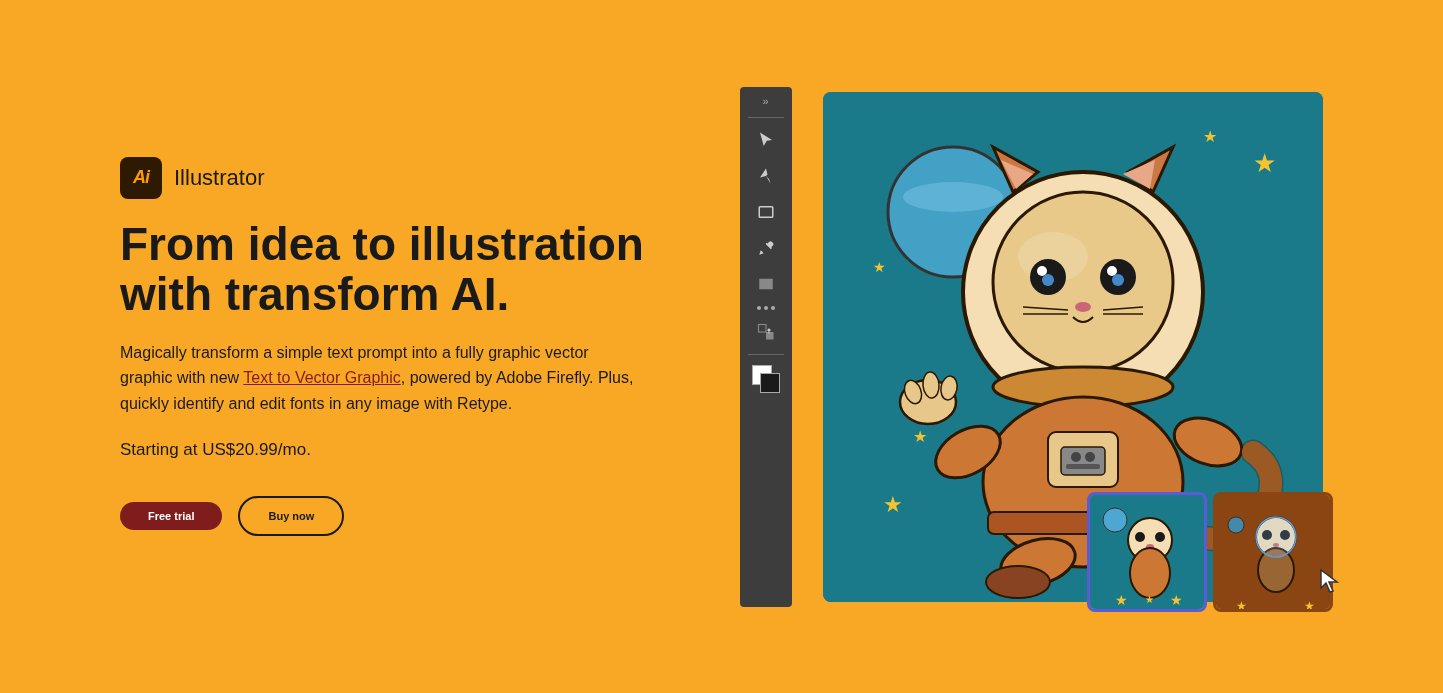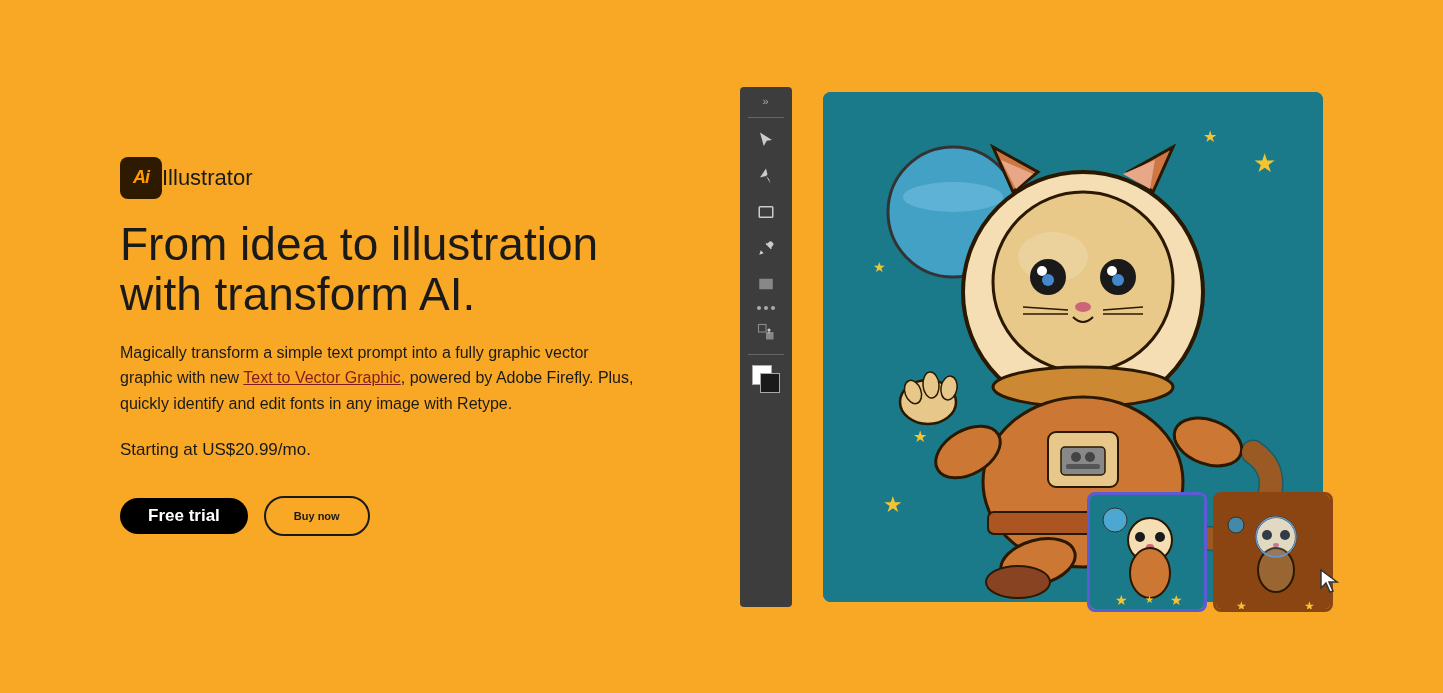--- a/index.html
+++ b/index.html
@@ -24,20 +24,21 @@
     .left-content {
       flex: 0 0 560px;
       display: flex;
       flex-direction: column;
       gap: 0;
     }
 
     .brand-row {
       display: flex;
       align-items: center;
+      gap: 12px;
       margin-bottom: 20px;
     }
 
     .ai-logo {
       width: 42px;
       height: 42px;
       background: #2d1a00;
       border-radius: 8px;
       display: flex;
       align-items: center;
@@ -54,21 +55,21 @@
     }
 
     .brand-name {
       font-size: 22px;
       font-weight: 400;
       color: #1a1a1a;
     }
 
     .headline {
       font-size: 46px;
-      font-weight: 400;
+      font-weight: 700;
       color: #1a1a1a;
       line-height: 1.1;
       margin-bottom: 20px;
     }
 
     .description {
       font-size: 16px;
       color: #1a1a1a;
       line-height: 1.6;
       margin-bottom: 24px;
@@ -85,26 +86,26 @@
       margin-bottom: 36px;
     }
 
     .cta-row {
       display: flex;
       align-items: center;
       gap: 16px;
     }
 
     .btn-free-trial {
-      background: #000000;
+      background: #7f1d1d;
       color: #fff;
       border: none;
       border-radius: 24px;
       padding: 8px 28px;
-      font-size: 17px;
+      font-size: 11px;
       font-weight: 700;
       cursor: pointer;
     }
 
     .btn-buy-now {
       background: transparent;
       color: #1a1a1a;
       border: 2px solid #1a1a1a;
       border-radius: 24px;
       padding: 12px 28px;

